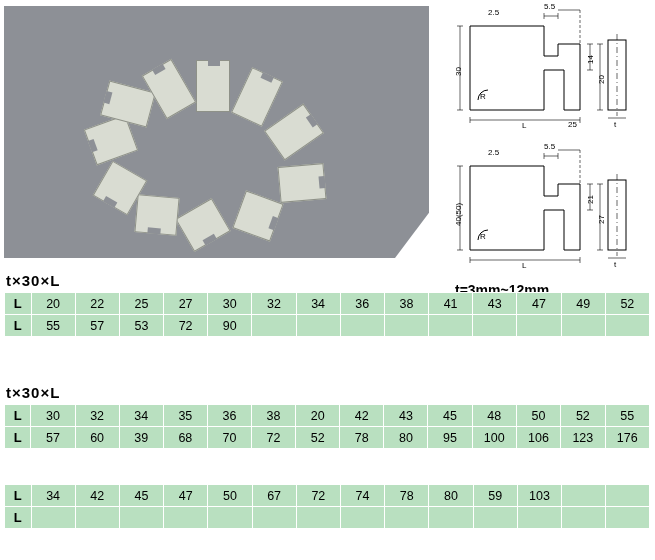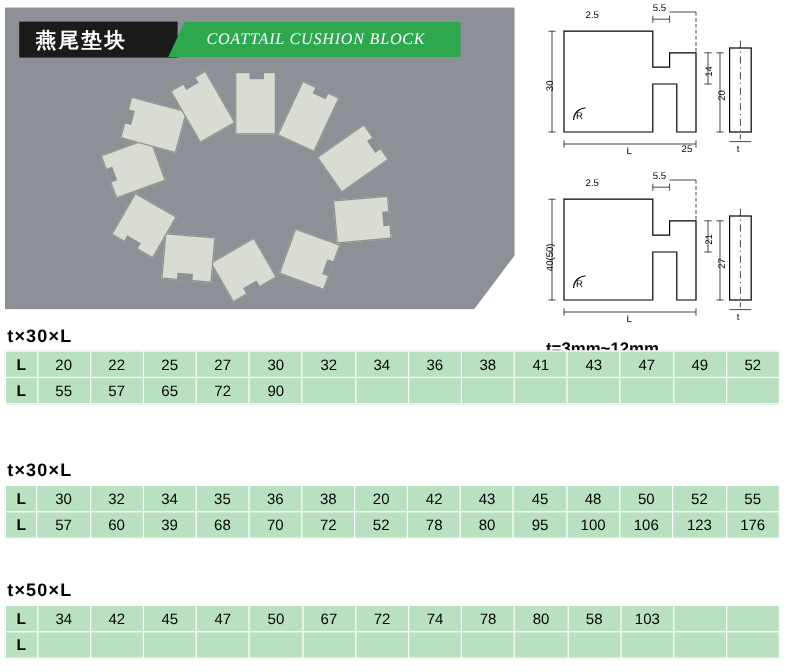--- a/index.html
+++ b/index.html
@@ -159,26 +159,20 @@
   #sec1 { top: 272px; }
   #sec2 { top: 384px; }
   #sec3 { top: 484px; }
 </style>
 </head>
 <body>
 
 <div id="photo-panel">
   <div id="photo-bg"></div>
 
-  <div id="title-ribbon">
-    <div id="ribbon-dark"></div>
-    <div id="ribbon-green"></div>
-    <div id="ribbon-cn">燕尾垫块</div>
-    <div id="ribbon-en">COATTAIL CUSHION BLOCK</div>
-  </div>
 
   <div class="block" style="left:196px; top:60px; width:34px; height:52px; transform:rotate(0deg);">
     <div class="notch" style="left:11px; top:-1px; width:12px; height:6px;"></div>
   </div>
   <div class="block" style="left:240px; top:72px; width:34px; height:50px; transform:rotate(25deg);">
     <div class="notch" style="left:11px; top:-1px; width:12px; height:6px;"></div>
   </div>
   <div class="block" style="left:276px; top:108px; width:36px; height:48px; transform:rotate(55deg);">
     <div class="notch" style="left:12px; top:-1px; width:12px; height:6px;"></div>
   </div>
@@ -315,21 +309,21 @@
           <td style="width: 44px;">41</td>
           <td style="width: 44px;">43</td>
           <td style="width: 44px;">47</td>
           <td style="width: 44px;">49</td>
           <td style="width: 44px;">52</td>
         </tr>
         <tr>
           <td class="rowhead" style="width: 26px;">L</td>
           <td style="width: 44px;">55</td>
           <td style="width: 44px;">57</td>
-          <td style="width: 44px;">65</td>
+          <td style="width: 44px;">53</td>
           <td style="width: 44px;">72</td>
           <td style="width: 44px;">90</td>
           <td class="empty" style="width: 44px;"></td>
           <td class="empty" style="width: 44px;"></td>
           <td class="empty" style="width: 44px;"></td>
           <td class="empty" style="width: 44px;"></td>
           <td class="empty" style="width: 44px;"></td>
           <td class="empty" style="width: 44px;"></td>
           <td class="empty" style="width: 44px;"></td>
           <td class="empty" style="width: 44px;"></td>
@@ -375,36 +369,35 @@
           <td style="width: 44px;">100</td>
           <td style="width: 44px;">106</td>
           <td style="width: 44px;">123</td>
           <td style="width: 44px;">176</td>
         </tr>
       </tbody>
     </table>
 </div>
 
 <div class="section" id="sec3">
-  <div class="section-title">t×50×L</div>
   <table class="spec">
       <tbody id="tbody-2">
         <tr>
           <td class="rowhead" style="width: 26px;">L</td>
           <td style="width: 44px;">34</td>
           <td style="width: 44px;">42</td>
           <td style="width: 44px;">45</td>
           <td style="width: 44px;">47</td>
           <td style="width: 44px;">50</td>
           <td style="width: 44px;">67</td>
           <td style="width: 44px;">72</td>
           <td style="width: 44px;">74</td>
           <td style="width: 44px;">78</td>
           <td style="width: 44px;">80</td>
-          <td style="width: 44px;">58</td>
+          <td style="width: 44px;">59</td>
           <td style="width: 44px;">103</td>
           <td class="empty" style="width: 44px;"></td>
           <td class="empty" style="width: 44px;"></td>
         </tr>
         <tr>
           <td class="rowhead" style="width: 26px;">L</td>
           <td class="empty" style="width: 44px;"></td>
           <td class="empty" style="width: 44px;"></td>
           <td class="empty" style="width: 44px;"></td>
           <td class="empty" style="width: 44px;"></td>

